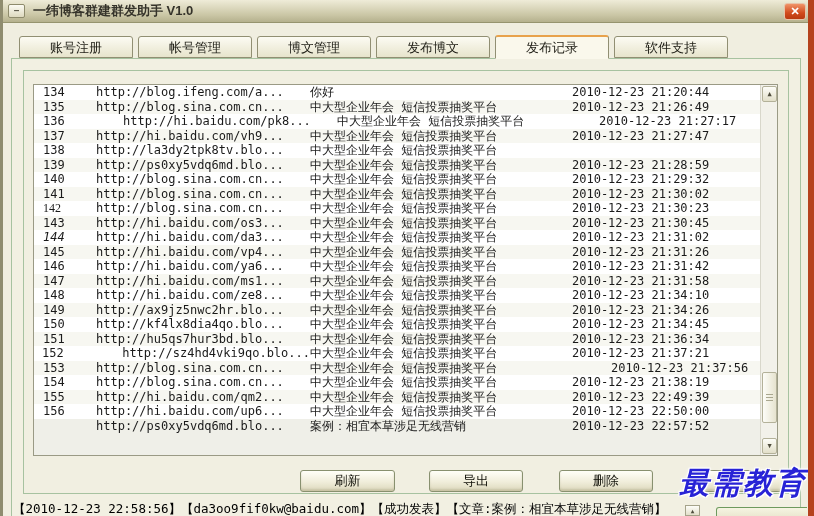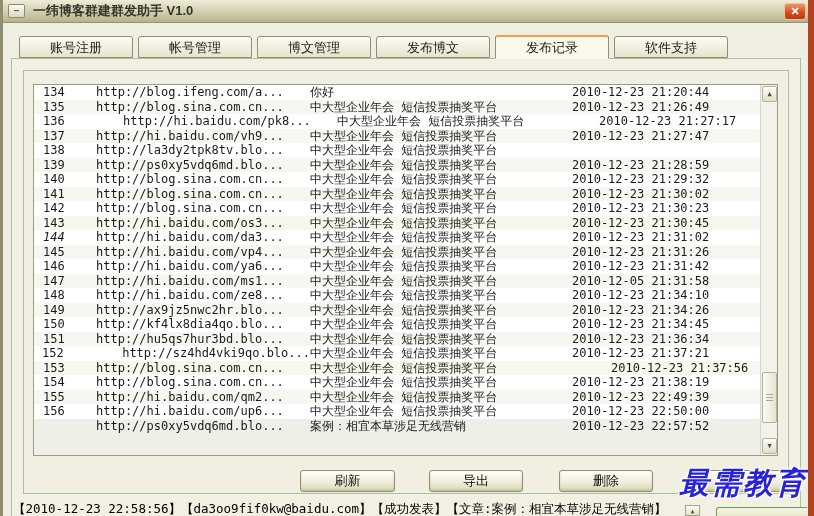--- a/index.html
+++ b/index.html
@@ -151,21 +151,21 @@
           <div class="tcell c-title" style="width: 262px;">中大型企业年会 短信投票抽奖平台</div>
           <div class="tcell c-time" style="width: 176px;">2010-12-23 21:29:32</div>
         </div>
         <div class="trow alt">
           <div class="tcell c-id" style="width: 56px;">141</div>
           <div class="tcell c-url" style="width: 220px;">http://blog.sina.com.cn...</div>
           <div class="tcell c-title" style="width: 262px;">中大型企业年会 短信投票抽奖平台</div>
           <div class="tcell c-time" style="width: 176px;">2010-12-23 21:30:02</div>
         </div>
         <div class="trow">
-          <div class="tcell c-id" style="width: 56px;">142</div>
+          <div class="tcell c-id" style="width: 56px; font-family: Liberation Serif, serif;">142</div>
           <div class="tcell c-url" style="width: 220px;">http://blog.sina.com.cn...</div>
           <div class="tcell c-title" style="width: 262px;">中大型企业年会 短信投票抽奖平台</div>
           <div class="tcell c-time" style="width: 176px;">2010-12-23 21:30:23</div>
         </div>
         <div class="trow alt">
           <div class="tcell c-id" style="width: 56px;">143</div>
           <div class="tcell c-url" style="width: 220px;">http://hi.baidu.com/os3...</div>
           <div class="tcell c-title" style="width: 262px;">中大型企业年会 短信投票抽奖平台</div>
           <div class="tcell c-time" style="width: 176px;">2010-12-23 21:30:45</div>
         </div>
@@ -184,21 +184,21 @@
         <div class="trow">
           <div class="tcell c-id" style="width: 56px;">146</div>
           <div class="tcell c-url" style="width: 220px;">http://hi.baidu.com/ya6...</div>
           <div class="tcell c-title" style="width: 262px;">中大型企业年会 短信投票抽奖平台</div>
           <div class="tcell c-time" style="width: 176px;">2010-12-23 21:31:42</div>
         </div>
         <div class="trow alt">
           <div class="tcell c-id" style="width: 56px;">147</div>
           <div class="tcell c-url" style="width: 220px;">http://hi.baidu.com/ms1...</div>
           <div class="tcell c-title" style="width: 262px;">中大型企业年会 短信投票抽奖平台</div>
-          <div class="tcell c-time" style="width: 176px;">2010-12-05 21:31:58</div>
+          <div class="tcell c-time" style="width: 176px;">2010-12-23 21:31:58</div>
         </div>
         <div class="trow">
           <div class="tcell c-id" style="width: 56px;">148</div>
           <div class="tcell c-url" style="width: 220px;">http://hi.baidu.com/ze8...</div>
           <div class="tcell c-title" style="width: 262px;">中大型企业年会 短信投票抽奖平台</div>
           <div class="tcell c-time" style="width: 176px;">2010-12-23 21:34:10</div>
         </div>
         <div class="trow alt">
           <div class="tcell c-id" style="width: 56px;">149</div>
           <div class="tcell c-url" style="width: 220px;">http://ax9jz5nwc2hr.blo...</div>

